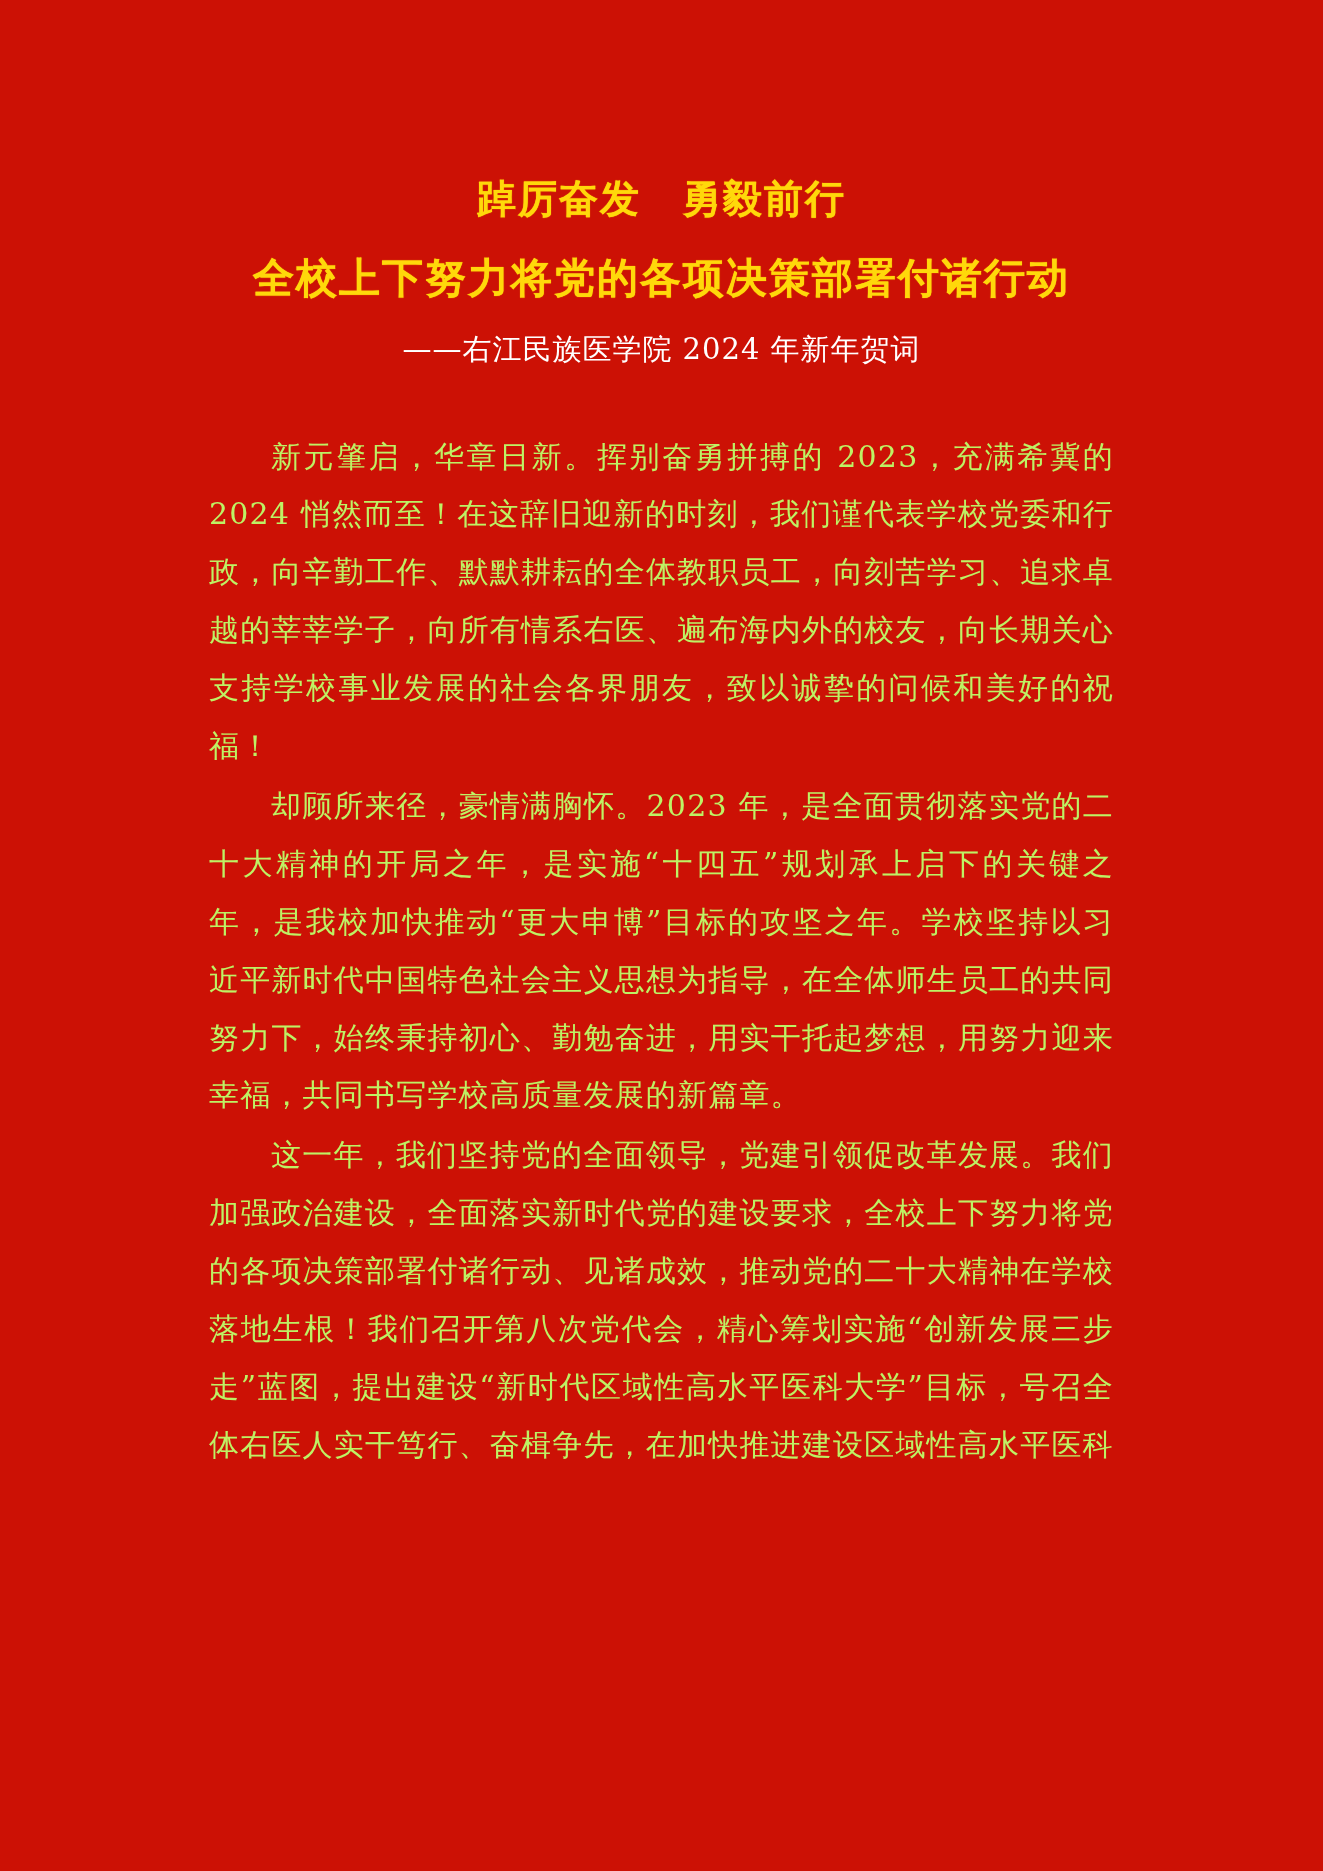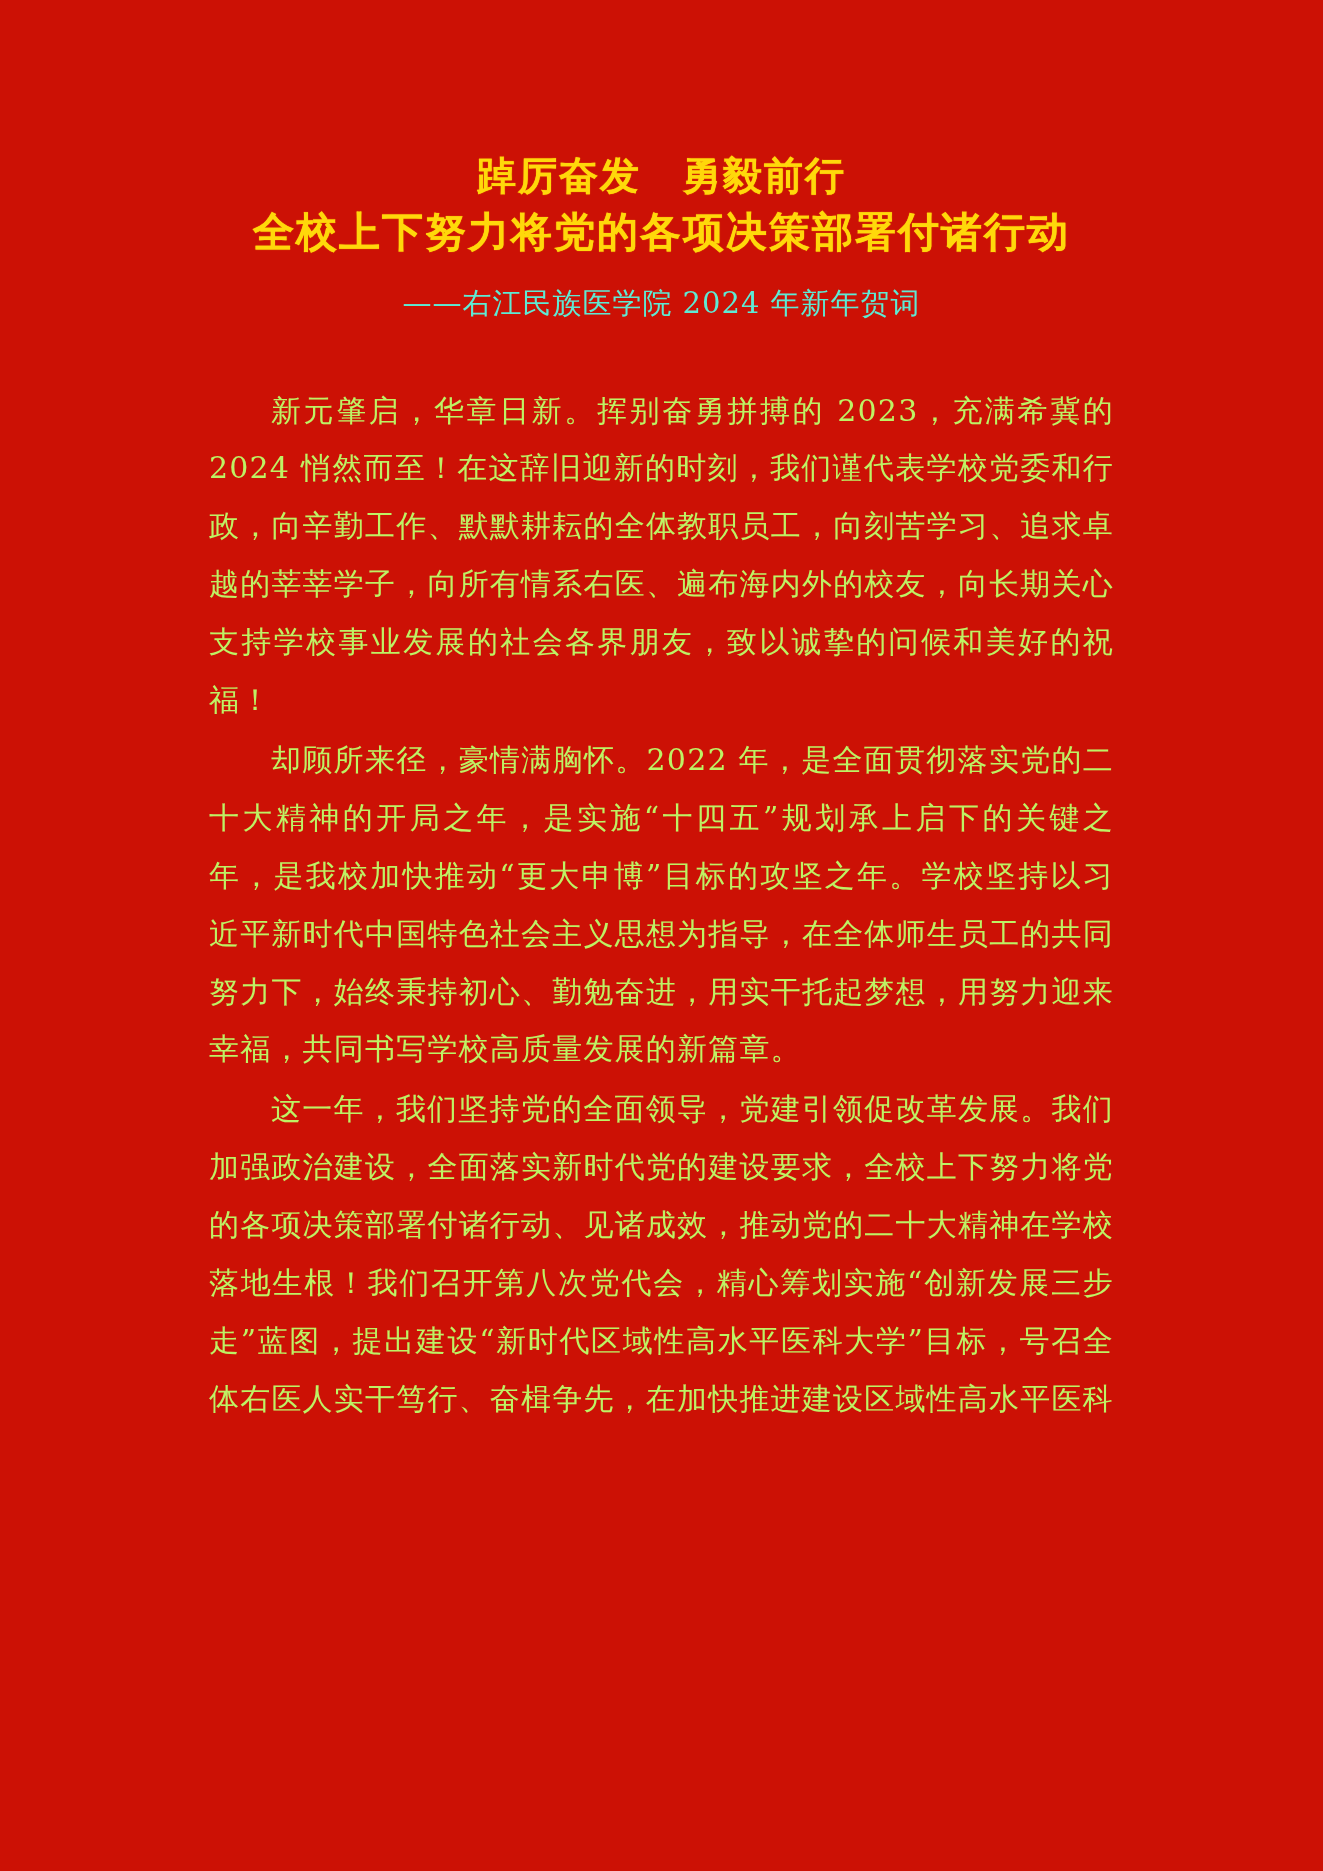--- a/index.html
+++ b/index.html
@@ -24,29 +24,30 @@
     padding-top: 148px;
     text-align: center;
   }
   .title-line {
     color: #ffd80a;
     font-weight: bold;
     letter-spacing: 2px;
     line-height: 1.42;
     font-size: 40px;
     text-shadow: 0 0 1px #ffd80a;
+    margin-top: 23px;
   }
   .title-line-1 {
     font-size: 39px;
   }
   .title-line-2 {
     font-size: 41px;
   }
   .subtitle {
-    color: #5eead4;
+    color: #ffffff;
     font-size: 29px;
     text-align: center;
     margin-top: 22px;
     letter-spacing: 1px;
   }
   .body-block {
     margin: 0 auto;
     width: 905px;
     padding-top: 58px;
   }
@@ -76,17 +77,17 @@
 <div class="page">
 
   <div class="title-block">
     <div class="title-line title-line-1">踔厉奋发　勇毅前行</div>
     <div class="title-line title-line-2">全校上下努力将党的各项决策部署付诸行动</div>
     <div class="subtitle">——右江民族医学院 2024 年新年贺词</div>
   </div>
 
   <div class="body-block">
     <p class="para">新元肇启，华章日新。挥别奋勇拼搏的 2023，充满希冀的 2024 悄然而至！在这辞旧迎新的时刻，我们谨代表学校党委和行政，向辛勤工作、默默耕耘的全体教职员工，向刻苦学习、追求卓越的莘莘学子，向所有情系右医、遍布海内外的校友，向长期关心支持学校事业发展的社会各界朋友，致以诚挚的问候和美好的祝福！</p>
-    <p class="para">却顾所来径，豪情满胸怀。2022 年，是全面贯彻落实党的二十大精神的开局之年，是实施“十四五”规划承上启下的关键之年，是我校加快推动“更大申博”目标的攻坚之年。学校坚持以习近平新时代中国特色社会主义思想为指导，在全体师生员工的共同努力下，始终秉持初心、勤勉奋进，用实干托起梦想，用努力迎来幸福，共同书写学校高质量发展的新篇章。</p>
+    <p class="para">却顾所来径，豪情满胸怀。2023 年，是全面贯彻落实党的二十大精神的开局之年，是实施“十四五”规划承上启下的关键之年，是我校加快推动“更大申博”目标的攻坚之年。学校坚持以习近平新时代中国特色社会主义思想为指导，在全体师生员工的共同努力下，始终秉持初心、勤勉奋进，用实干托起梦想，用努力迎来幸福，共同书写学校高质量发展的新篇章。</p>
     <p class="para">这一年，我们坚持党的全面领导，党建引领促改革发展。我们加强政治建设，全面落实新时代党的建设要求，全校上下努力将党的各项决策部署付诸行动、见诸成效，推动党的二十大精神在学校落地生根！我们召开第八次党代会，精心筹划实施“创新发展三步走”蓝图，提出建设“新时代区域性高水平医科大学”目标，号召全体右医人实干笃行、奋楫争先，在加快推进建设区域性高水平医科</p>
   </div>
 
 </div>
 
 </body></html>

